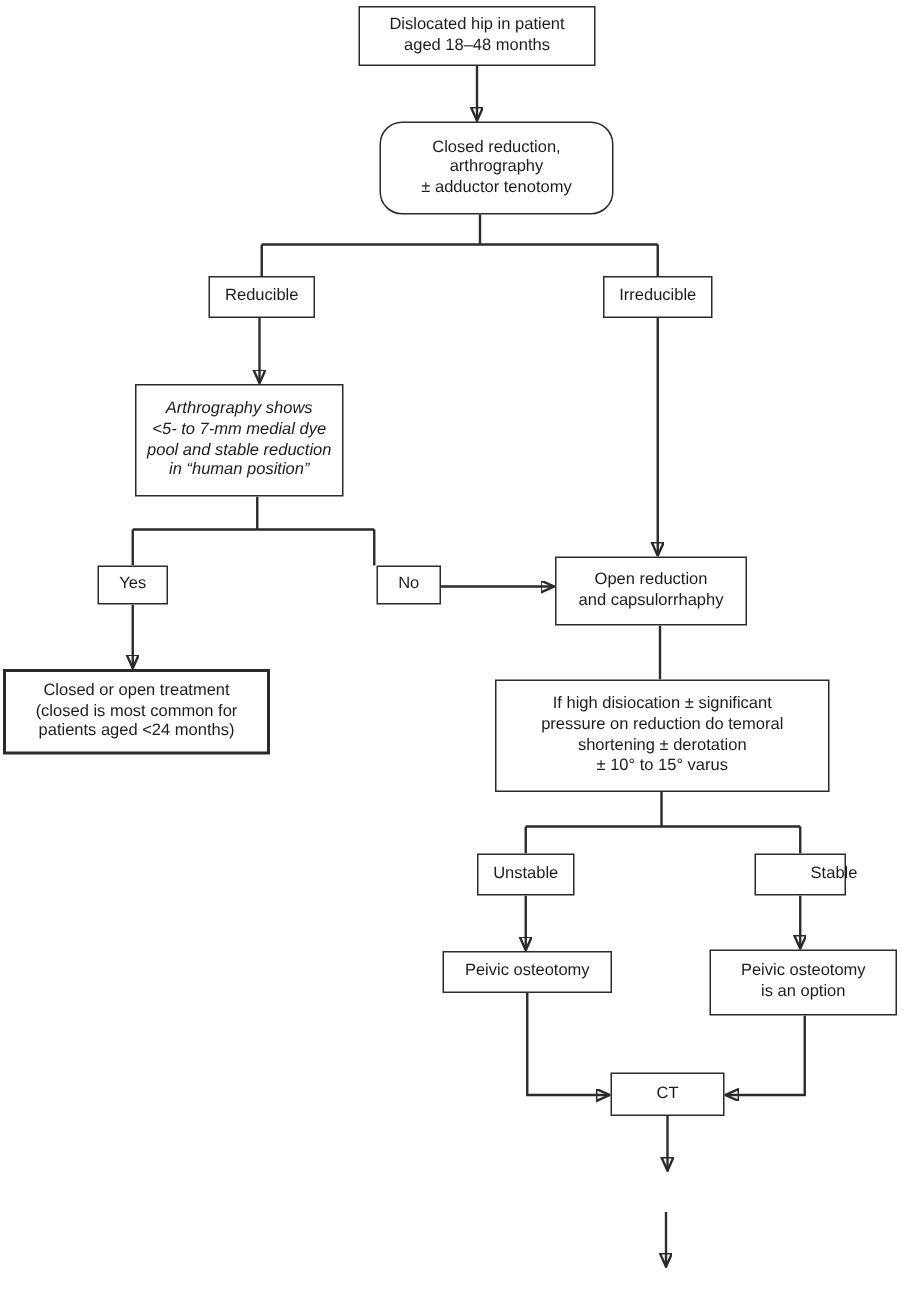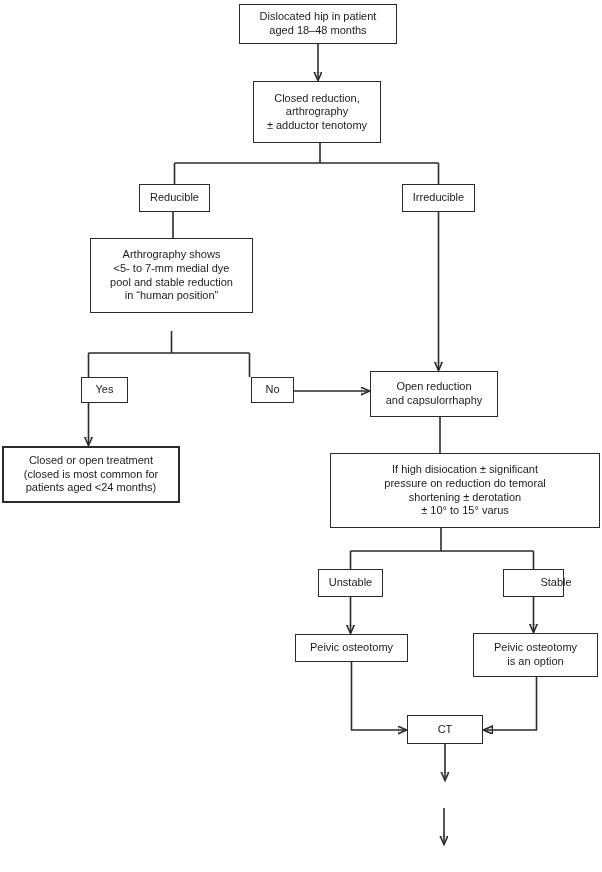--- a/index.html
+++ b/index.html
@@ -70,45 +70,45 @@
     <path d="M533.5 597 V632" marker-end="url(#arr)"></path>
     <path d="M351.5 662 V730 H406" marker-end="url(#arr)"></path>
     <path d="M536.5 677 V730 H484" marker-end="url(#arr)"></path>
     <path d="M445 744 V780" marker-end="url(#arr)"></path>
     <path d="M444 808 V844" marker-end="url(#arr)"></path>
   </svg>
 
   <div class="node" style="left:239px; top:4px; width:158px; height:40px;">Dislocated hip in patient
 aged 18–48 months</div>
 
-  <div class="node" style="left:253px; top:81px; width:128px; height:62px;">Closed reduction,
+  <div class="node" style="left:253px; top:81px; width:156px; height:62px;border-radius:15px;">Closed reduction,
 arthrography
 ± adductor tenotomy</div>
 
   <div class="node" style="left:139px; top:184px; width:71px; height:28px;">Reducible</div>
 
   <div class="node" style="left:402px; top:184px; width:73px; height:28px;text-align:right;">Irreducible</div>
 
-  <div class="node" style="left:90px; top:238px; width:163px; height:75px;">Arthrography shows
+  <div class="node" style="left:90px; top:256px; width:139px; height:75px;font-style:italic;">Arthrography shows
 &lt;5- to 7-mm medial dye
 pool and stable reduction
 in “human position”</div>
 
-  <div class="node" style="left:65px; top:377px; width:47px; height:26px;margin-left:16px;">Yes</div>
+  <div class="node" style="left:65px; top:377px; width:47px; height:26px;">Yes</div>
 
   <div class="node" style="left:228px; top:377px; width:43px; height:26px;margin-left:23px;">No</div>
 
   <div class="node" style="left:2px; top:446px; width:178px; height:57px; border-width:2px;">Closed or open treatment
 (closed is most common for
 patients aged &lt;24 months)</div>
 
   <div class="node" style="left:370px; top:371px; width:128px; height:46px;">Open reduction
 and capsulorrhaphy</div>
 
-  <div class="node" style="left:330px; top:453px; width:270px; height:75px;">If high disiocation ± significant
+  <div class="node" style="left:330px; top:453px; width:223px; height:75px;">If high disiocation ± significant
 pressure on reduction do temoral
 shortening ± derotation
 ± 10° to 15° varus</div>
 
   <div class="node" style="left:318px; top:569px; width:65px; height:28px;">Unstable</div>
 
   <div class="node" style="left:503px; top:569px; width:61px; height:28px;padding-left:48px;">Stable</div>
 
   <div class="node" style="left:295px; top:634px; width:113px; height:28px;">Peivic osteotomy</div>
 

